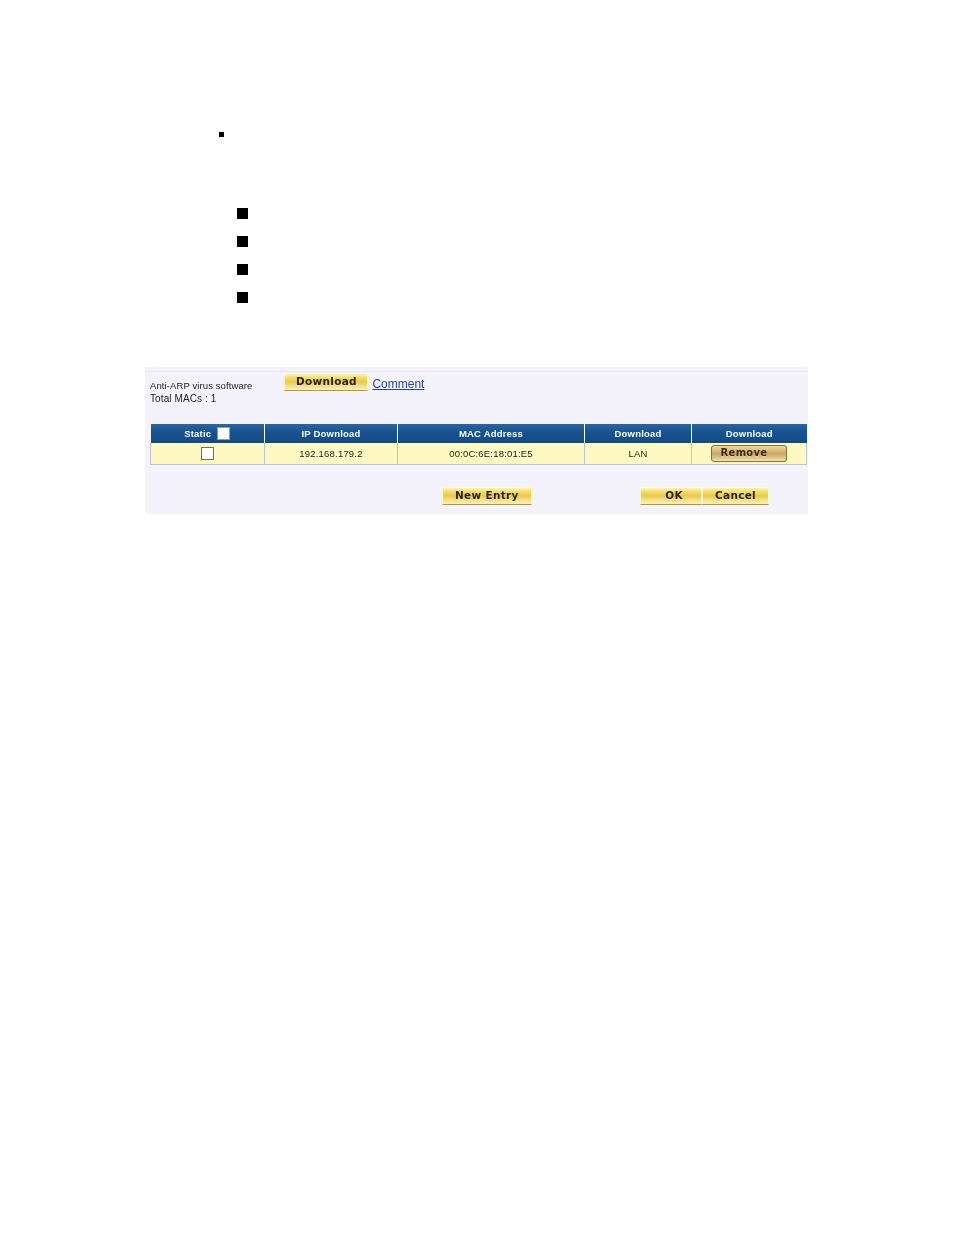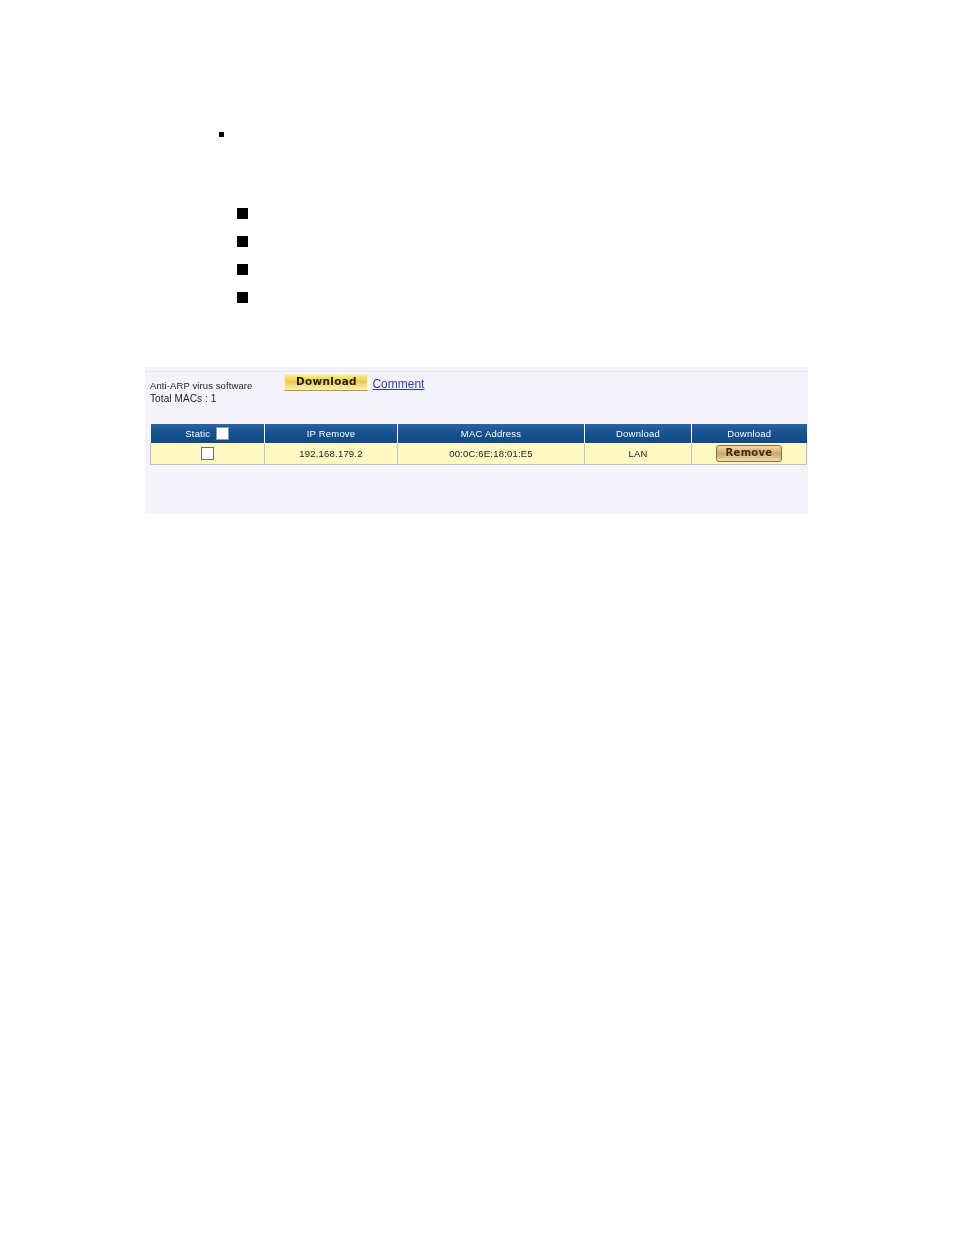--- a/index.html
+++ b/index.html
@@ -130,21 +130,21 @@
     left: 5px;
     top: 57px;
     width: 656px;
     border-collapse: collapse;
     table-layout: fixed;
     font-size: 9.5px;
   }
   .mac-table thead th {
     background: linear-gradient(to bottom, #2a64a2 0%, #17528f 45%, #124a84 100%);
     color: #ffffff;
-    font-weight: normal;
+    font-weight: bold;
     font-size: 9.5px;
     height: 19px;
     padding: 0;
     text-align: center;
     border-right: 1px solid #ffffff;
     letter-spacing: 0.2px;
   }
   .mac-table thead th:last-child { border-right: none; }
 
   .mac-table tbody td {
@@ -180,21 +180,21 @@
     height: 11px;
     background: #ffffff;
     border: 1px solid #6e6e6e;
     display: inline-block;
     vertical-align: middle;
   }
 
   
   .remove-btn {
     display: inline-block;
-    padding: 1px 9px 2px 9px;
+    padding: 1px 19px 2px 9px;
     font-size: 10px;
     font-weight: bold;
     color: #3b2a0a;
     background: linear-gradient(to bottom,
                 #f0dca4 0%,
                 #e0c489 22%,
                 #c9a866 52%,
                 #ddc28c 78%,
                 #f2e3ba 100%);
     border: 1px solid #8c6f37;
@@ -262,35 +262,40 @@
       <col style="width:115px">
     </colgroup>
     <thead>
       <tr>
         <th>
           <span class="th-static-wrap">
             <span>Static</span>
             <span class="hdr-checkbox"></span>
           </span>
         </th>
-        <th>IP Remove</th>
+        <th>IP Download</th>
         <th>MAC Address</th>
         <th>Download</th>
         <th>Download</th>
       </tr>
     </thead>
     <tbody>
       <tr>
         <td>
           <span class="row-checkbox"></span>
         </td>
         <td>192.168.179.2</td>
         <td>00:0C:6E:18:01:E5</td>
         <td>LAN</td>
         <td>
           <span class="remove-btn">Remove</span>
         </td>
       </tr>
     </tbody>
   </table>
 
+  <div class="footer-btns">
+    <span class="gold-btn btn-new-entry">New Entry</span>
+    <span class="gold-btn btn-ok">OK</span>
+    <span class="gold-btn btn-cancel">Cancel</span>
+  </div>
 
 </div>
 
 </body></html>

